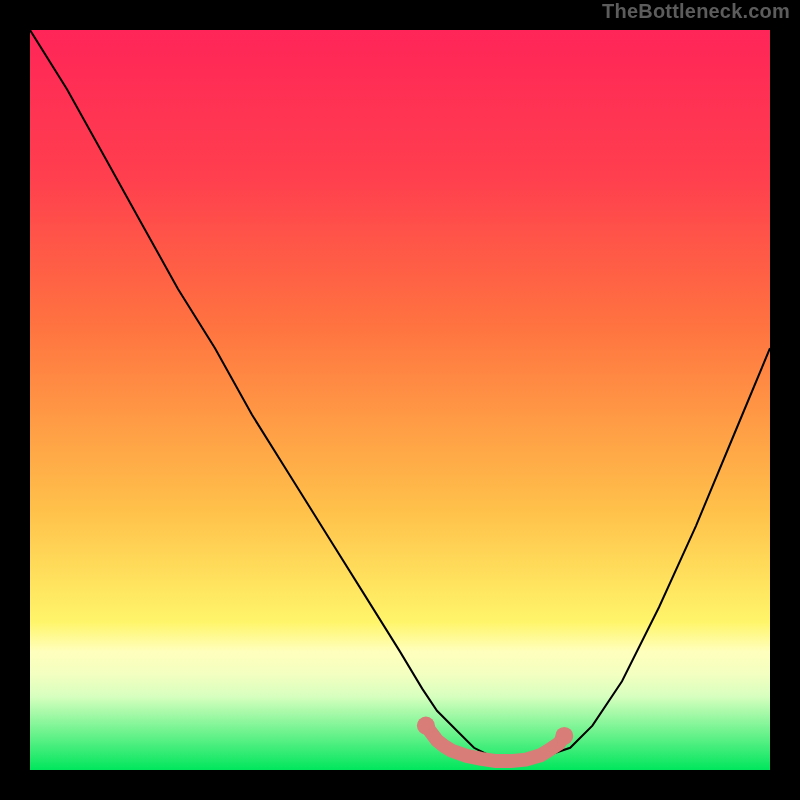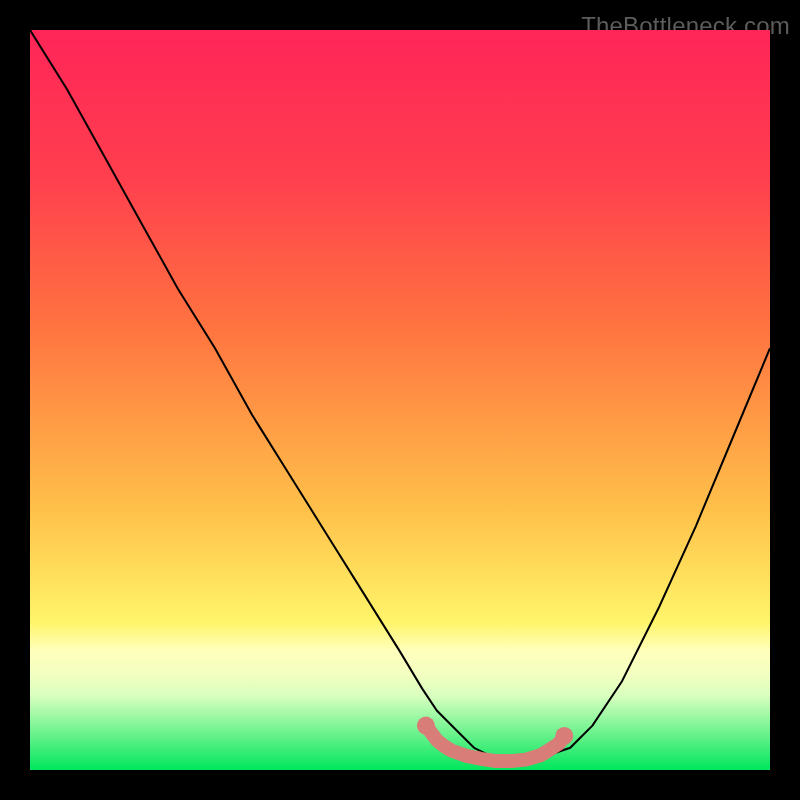--- a/index.html
+++ b/index.html
@@ -20,26 +20,26 @@
   }
   .plot {
     position: absolute;
     left: 30px;
     top: 30px;
     width: 740px;
     height: 740px;
   }
   .watermark {
     position: absolute;
-    top: 12px;
+    top: 0;
     right: 10px;
     font-family: Arial, Helvetica, sans-serif;
-    font-size: 24px;
+    font-size: 20px;
     color: #5c5c5c;
-    font-weight: 400;
+    font-weight: 700;
     letter-spacing: 0.2px;
   }
   svg {
     display: block;
   }
 </style>
 </head>
 <body>
 
 <div class="frame">

